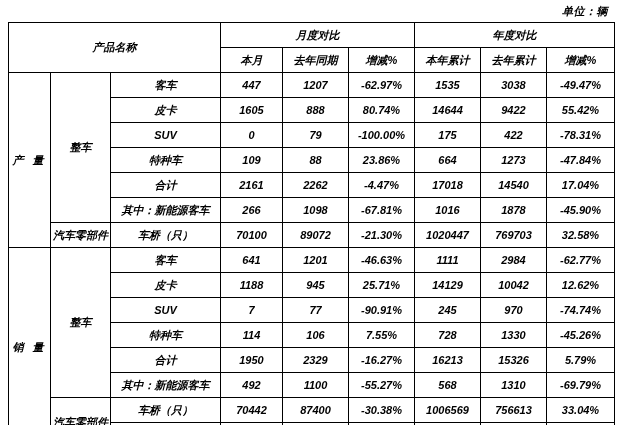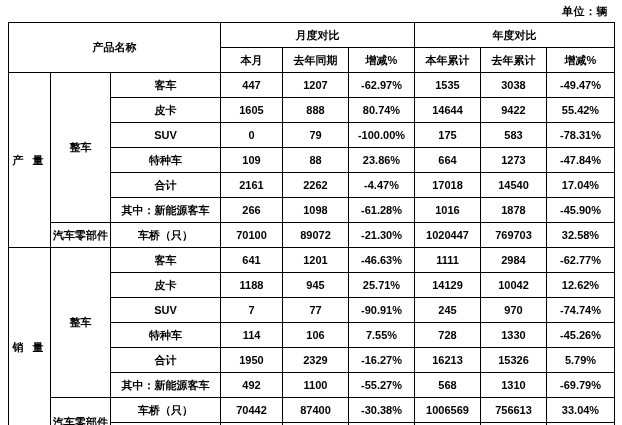--- a/index.html
+++ b/index.html
@@ -13,20 +13,21 @@
     font-family: "Liberation Sans", sans-serif;
     color: #000000;
     overflow: hidden;
   }
   .page {
     position: relative;
     width: 622px;
     height: 339px;
     box-sizing: border-box;
     padding: 0 8px;
+    font-style: italic;
   }
   .unit-line {
     text-align: right;
     font-size: 11px;
     font-weight: bold;
     padding: 4px 6px 3px 0;
     letter-spacing: 0.5px;
   }
   table.report {
     border-collapse: collapse;
@@ -133,21 +134,21 @@
         <td class="num">14644</td>
         <td class="num">9422</td>
         <td class="num">55.42%</td>
       </tr>
       <tr>
         <td class="name-cell">SUV</td>
         <td class="num">0</td>
         <td class="num">79</td>
         <td class="num">-100.00%</td>
         <td class="num">175</td>
-        <td class="num">583</td>
+        <td class="num">422</td>
         <td class="num">-78.31%</td>
       </tr>
       <tr>
         <td class="name-cell">特种车</td>
         <td class="num">109</td>
         <td class="num">88</td>
         <td class="num">23.86%</td>
         <td class="num">664</td>
         <td class="num">1273</td>
         <td class="num">-47.84%</td>
@@ -158,21 +159,21 @@
         <td class="num">2262</td>
         <td class="num">-4.47%</td>
         <td class="num">17018</td>
         <td class="num">14540</td>
         <td class="num">17.04%</td>
       </tr>
       <tr>
         <td class="name-cell">其中：新能源客车</td>
         <td class="num">266</td>
         <td class="num">1098</td>
-        <td class="num">-61.28%</td>
+        <td class="num">-67.81%</td>
         <td class="num">1016</td>
         <td class="num">1878</td>
         <td class="num">-45.90%</td>
       </tr>
       <tr>
         <td class="vert-two">汽车零部件</td>
         <td class="name-cell">车桥（只）</td>
         <td class="num">70100</td>
         <td class="num">89072</td>
         <td class="num">-21.30%</td>

